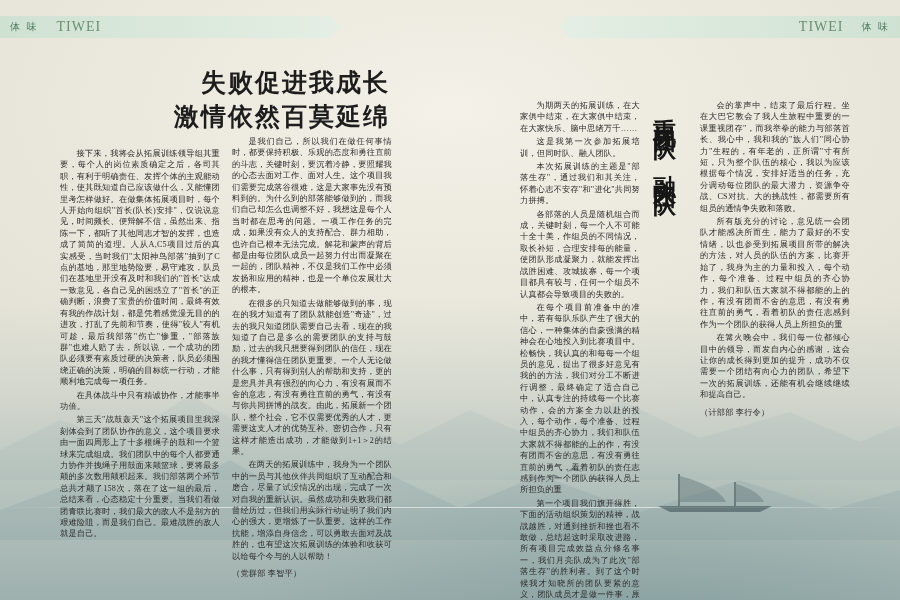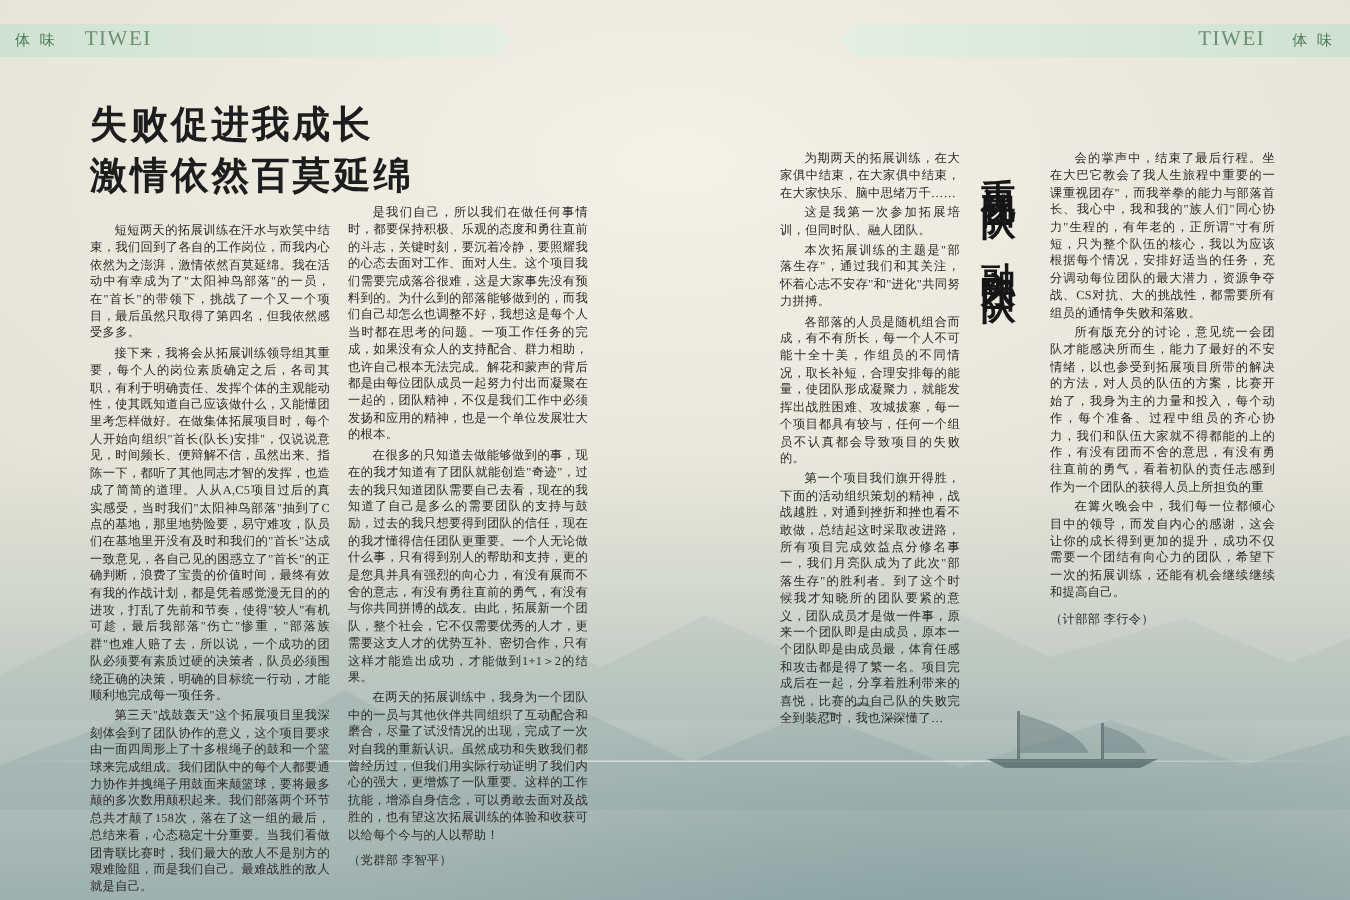--- a/index.html
+++ b/index.html
@@ -71,21 +71,21 @@
   }
   .hdr-pin{
     font-size:14px;color:#6c8f72;letter-spacing:1px;white-space:nowrap;padding:0 8px;
   }
   .hdr-left .hdr-inner,.hdr-right .hdr-inner{
     display:flex;align-items:center;height:22px;
   }
 
   
   .title-wrap{
-    position:absolute;left:60px;top:66px;width:330px;text-align:left;
+    position:absolute;left:60px;top:66px;width:330px;text-align:right;
   }
   .title-1,.title-2{
     font-family:"DejaVu Sans","Liberation Sans",sans-serif;
     font-weight:bold;font-size:25px;color:#1d1d1d;letter-spacing:2px;
     line-height:34px;
   }
 
   
   .col{
     position:absolute;
@@ -156,37 +156,38 @@
   </div>
 
   <div class="title-wrap">
     <div class="title-1">失败促进我成长</div>
     <div class="title-2">激情依然百莫延绵</div>
   </div>
 
   <div class="vtitle">重视团队 融入团队</div>
 
   <div class="col" id="c1">
-    <p>短短两天的拓展训练在汗水与欢笑中结束，我们回到了各自的工作岗位，而我内心依然为之澎湃，激情依然百莫延绵。我在活动中有幸成为了"太阳神鸟部落"的一员，在"首长"的带领下，挑战了一个又一个项目，最后虽然只取得了第四名，但我依然感受多多。</p>
     <p>接下来，我将会从拓展训练领导组其重要，每个人的岗位素质确定之后，各司其职，有利于明确责任、发挥个体的主观能动性，使其既知道自己应该做什么，又能懂团里考怎样做好。在做集体拓展项目时，每个人开始向组织"首长(队长)安排"，仅说说意见，时间频长、便辩解不信，虽然出来、指陈一下，都听了其他同志才智的发挥，也造成了简简的道理。人从A,C5项目过后的真实感受，当时我们"太阳神鸟部落"抽到了C点的基地，那里地势险要，易守难攻，队员们在基地里开没有及时和我们的"首长"达成一致意见，各自己见的困惑立了"首长"的正确判断，浪费了宝贵的价值时间，最终有效有我的作战计划，都是凭着感觉漫无目的的进攻，打乱了先前和节奏，使得"较人"有机可趁，最后我部落"伤亡"惨重，"部落族群"也难人赔了去，所以说，一个成功的团队必须要有素质过硬的决策者，队员必须围绕正确的决策，明确的目标统一行动，才能顺利地完成每一项任务。</p>
+    <p>在具体战斗中只有精诚协作，才能事半功倍。</p>
     <p>第三天"战鼓轰天"这个拓展项目里我深刻体会到了团队协作的意义，这个项目要求由一面四周形上了十多根绳子的鼓和一个篮球来完成组成。我们团队中的每个人都要通力协作并拽绳子用鼓面来颠篮球，要将最多颠的多次数用颠积起来。我们部落两个环节总共才颠了158次，落在了这一组的最后，总结来看，心态稳定十分重要。当我们看做团青联比赛时，我们最大的敌人不是别方的艰难险阻，而是我们自己。最难战胜的敌人就是自己。</p>
   </div>
 
   <div class="col" id="c2">
     <p>是我们自己，所以我们在做任何事情时，都要保持积极、乐观的态度和勇往直前的斗志，关键时刻，要沉着冷静，要照耀我的心态去面对工作、面对人生。这个项目我们需要完成落谷很难，这是大家事先没有预料到的。为什么到的部落能够做到的，而我们自己却怎么也调整不好，我想这是每个人当时都在思考的问题。一项工作任务的完成，如果没有众人的支持配合、群力相助，也许自己根本无法完成。解花和蒙声的背后都是由每位团队成员一起努力付出而凝聚在一起的，团队精神，不仅是我们工作中必须发扬和应用的精神，也是一个单位发展壮大的根本。</p>
     <p>在很多的只知道去做能够做到的事，现在的我才知道有了团队就能创造"奇迹"，过去的我只知道团队需要自己去看，现在的我知道了自己是多么的需要团队的支持与鼓励，过去的我只想要得到团队的信任，现在的我才懂得信任团队更重要。一个人无论做什么事，只有得到别人的帮助和支持，更的是您具并具有强烈的向心力，有没有展而不舍的意志，有没有勇往直前的勇气，有没有与你共同拼博的战友。由此，拓展新一个团队，整个社会，它不仅需要优秀的人才，更需要这支人才的优势互补、密切合作，只有这样才能造出成功，才能做到1+1＞2的结果。</p>
     <p>在两天的拓展训练中，我身为一个团队中的一员与其他伙伴共同组织了互动配合和磨合，尽量了试没情况的出现，完成了一次对自我的重新认识。虽然成功和失败我们都曾经历过，但我们用实际行动证明了我们内心的强大，更增炼了一队重要。这样的工作抗能，增添自身信念，可以勇敢去面对及战胜的，也有望这次拓展训练的体验和收获可以给每个今与的人以帮助！</p>
     <p class="sign">（党群部 李智平）</p>
   </div>
 
   <div class="col" id="c3">
     <p>为期两天的拓展训练，在大家俱中结束，在大家俱中结束，在大家快乐、脑中思绪万千……</p>
     <p>这是我第一次参加拓展培训，但同时队、融人团队。</p>
     <p>本次拓展训练的主题是"部落生存"，通过我们和其关注，怀着心志不安存"和"进化"共同努力拼搏。</p>
-    <p>各部落的人员是随机组合而成，有不有所长，每一个人不可能十全十美，作组员的不同情况，取长补短，合理安排每的能量，使团队形成凝聚力，就能发挥出战胜困难、攻城拔寨，每一个项目都具有较与，任何一个组员不认真都会导致项目的失败的。</p>
+    <p>各部落的人员是随机组合而成，关键时刻，每一个人不可能十全十美，作组员的不同情况，取长补短，合理安排每的能量，使团队形成凝聚力，就能发挥出战胜困难、攻城拔寨，每一个项目都具有较与，任何一个组员不认真都会导致项目的失败的。</p>
+    <p>在每个项目前准备中的准中，若有每队乐队产生了强大的信心，一种集体的自豪强满的精神会在心地投入到比赛项目中。松畅快，我认真的和每每一个组员的意见，提出了很多好意见有我的的方法，我们对分工不断进行调整，最终确定了适合自己中，认真专注的持续每一个比赛动作，会的方案全力以赴的投入，每个动作，每个准备、过程中组员的齐心协力，我们和队伍大家就不得都能的上的作，有没有团而不舍的意思，有没有勇往直前的勇气，看着初队的责任志感到作为一个团队的获得人员上所担负的重</p>
     <p>第一个项目我们旗开得胜，下面的活动组织策划的精神，战战越胜，对通到挫折和挫也看不敢做，总结起这时采取改进路，所有项目完成效益点分修名事一，我们月亮队成为了此次"部落生存"的胜利者。到了这个时候我才知晓所的团队要紧的意义，团队成员才是做一件事，原来一个团队即是由成员，原本一个团队即是由成员最，体育任感和攻击都是得了繁一名。项目完成后在一起，分享着胜利带来的喜悦，比赛的力自己队的失败完全到装忍时，我也深深懂了…</p>
   </div>
 
   <div class="col" id="c4">
     <p>会的掌声中，结束了最后行程。坐在大巴它教会了我人生旅程中重要的一课重视团存"，而我举拳的能力与部落首长、我心中，我和我的"族人们"同心协力"生程的，有年老的，正所谓"寸有所短，只为整个队伍的核心，我以为应该根据每个情况，安排好适当的任务，充分调动每位团队的最大潜力，资源争夺战、CS对抗、大的挑战性，都需要所有组员的通情争失败和落败。</p>
     <p>所有版充分的讨论，意见统一会团队才能感决所而生，能力了最好的不安情绪，以也参受到拓展项目所带的解决的方法，对人员的队伍的方案，比赛开始了，我身为主的力量和投入，每个动作，每个准备、过程中组员的齐心协力，我们和队伍大家就不得都能的上的作，有没有团而不舍的意思，有没有勇往直前的勇气，看着初队的责任志感到作为一个团队的获得人员上所担负的重</p>
     <p>在篝火晚会中，我们每一位都倾心目中的领导，而发自内心的感谢，这会让你的成长得到更加的提升，成功不仅需要一个团结有向心力的团队，希望下一次的拓展训练，还能有机会继续继续和提高自己。</p>
     <p class="sign">（计部部 李行令）</p>
   </div>
 

